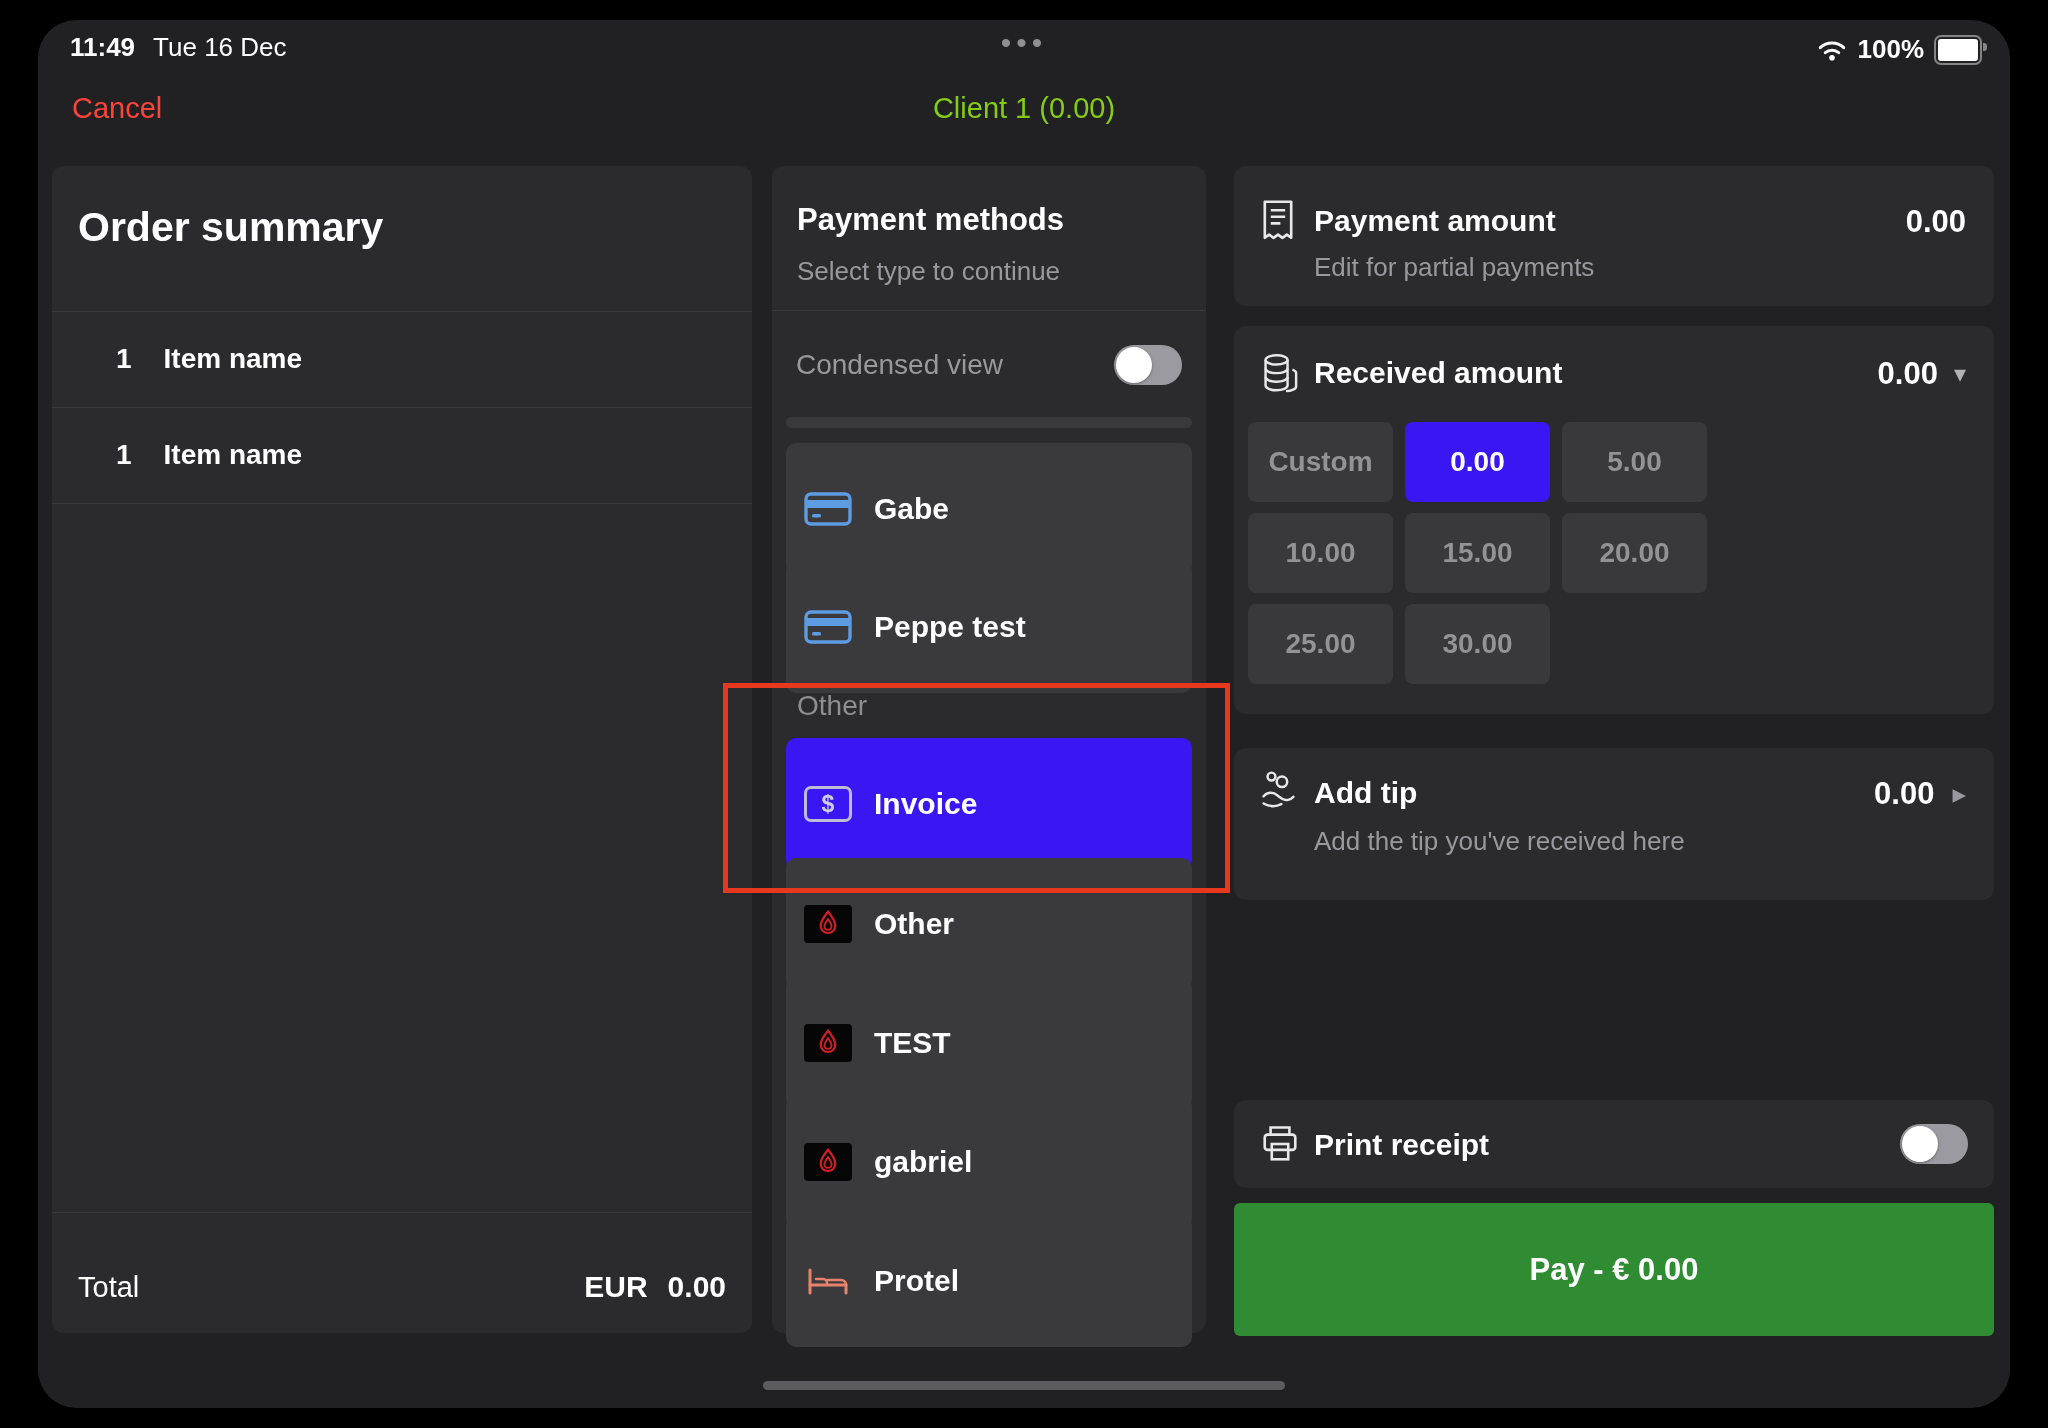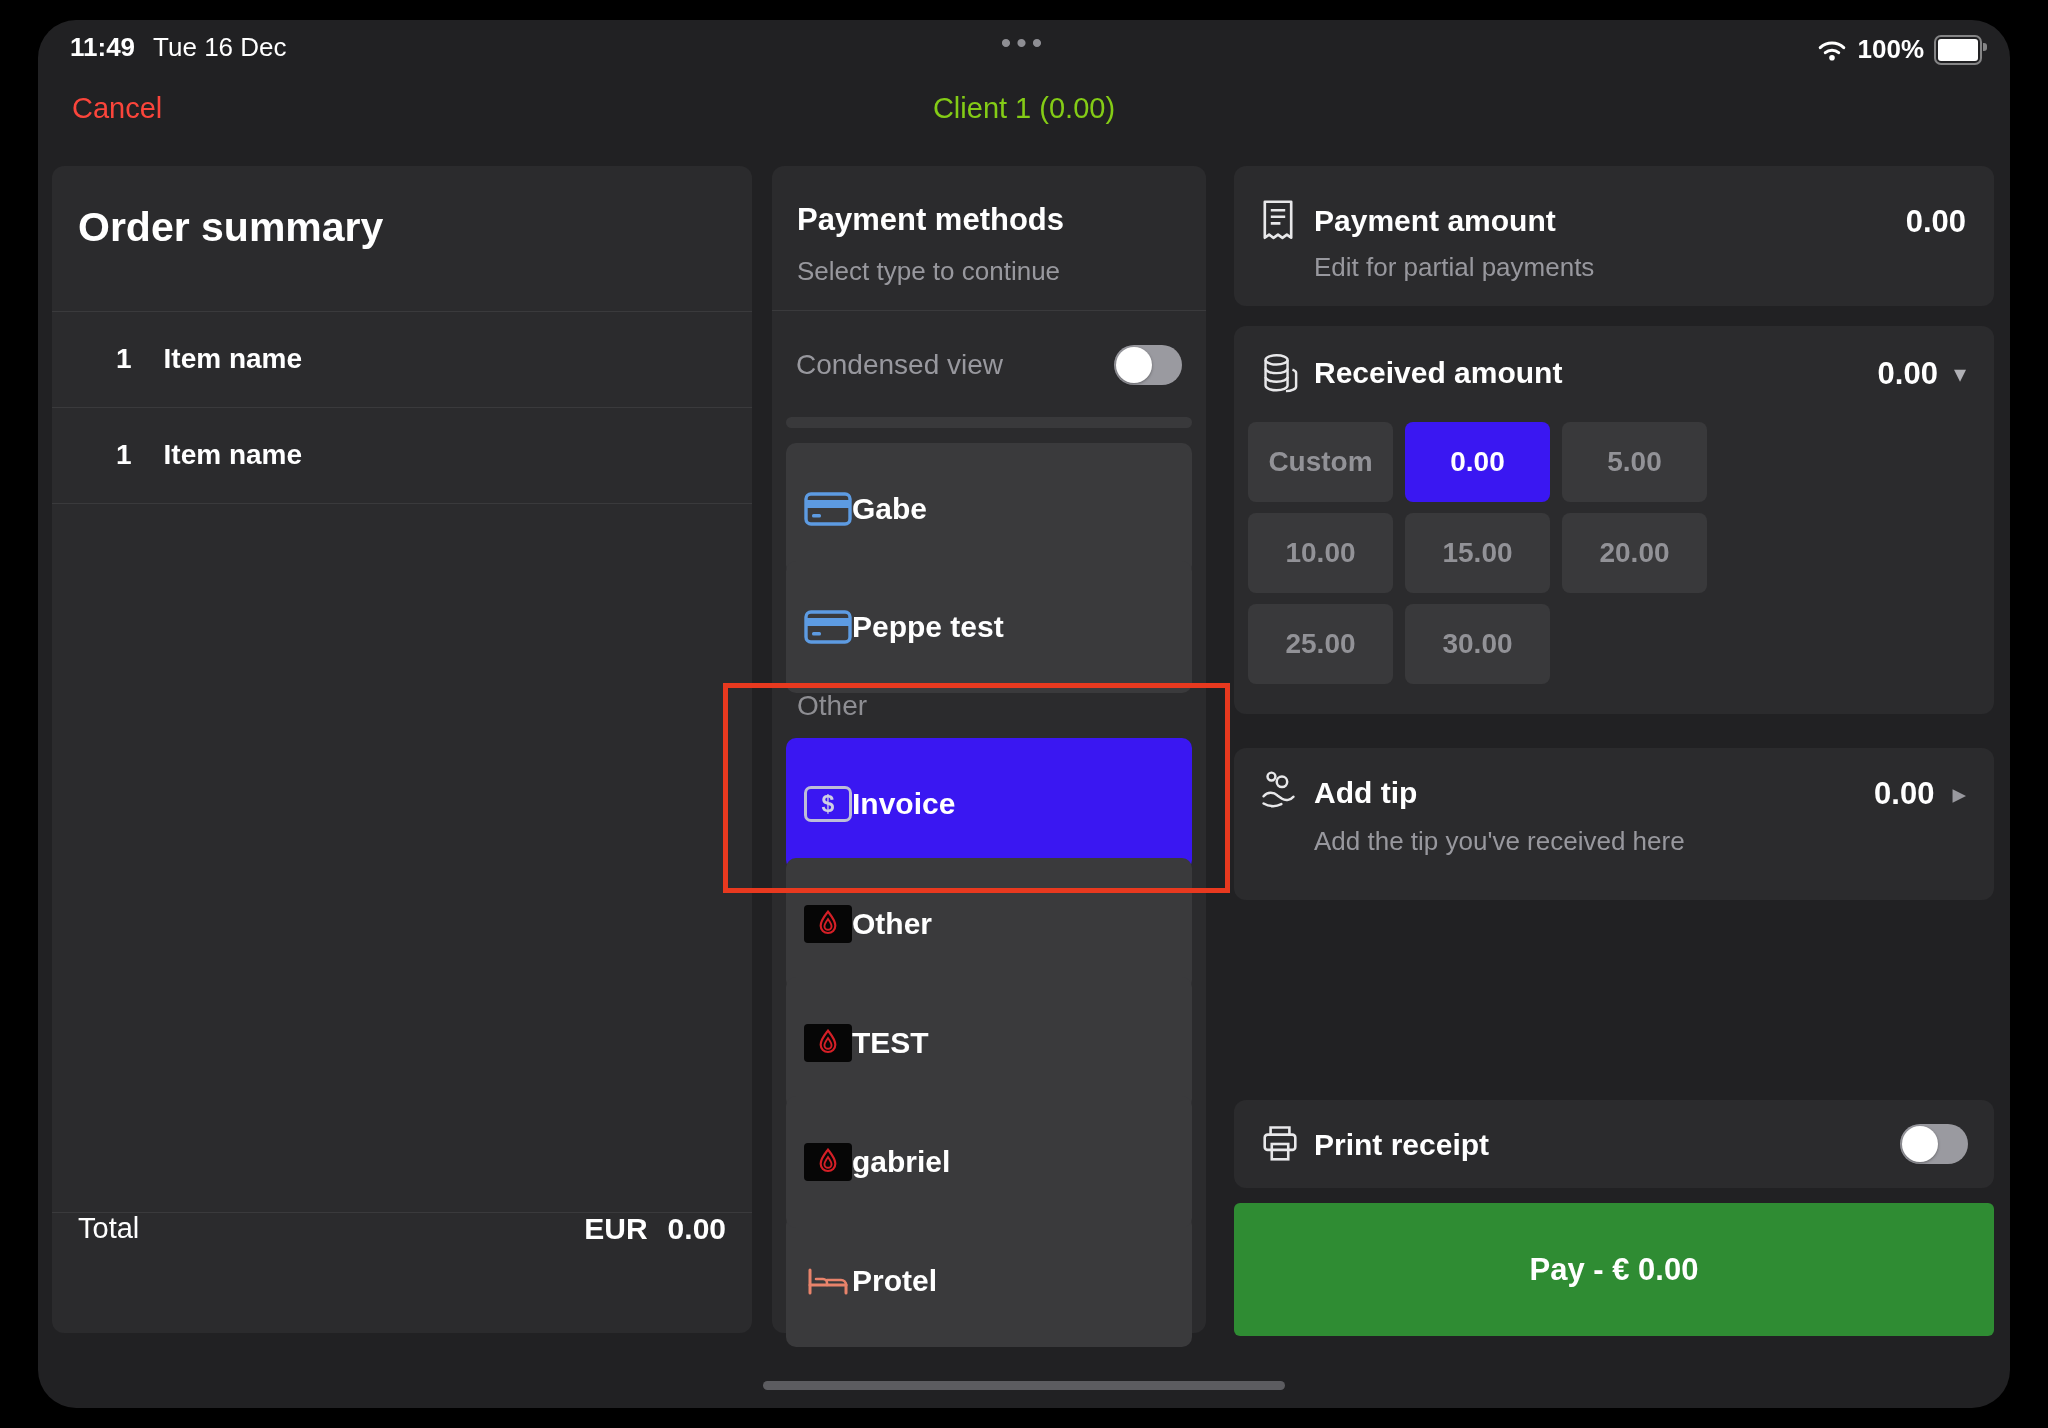--- a/index.html
+++ b/index.html
@@ -32,37 +32,37 @@
   .right-col{position:absolute;left:1196px;top:146px;width:760px;height:1167px;}
 
   .divider{position:absolute;left:0;right:0;height:1px;background:#3a3a3c;}
 
   
   .os-header{position:absolute;left:26px;top:38px;font-size:41px;font-weight:700;color:#fff;}
   .os-row{position:absolute;left:0;right:0;height:96px;display:flex;align-items:center;}
   .os-qty{margin-left:64px;font-size:28px;font-weight:700;color:#fff;}
   .os-name{margin-left:32px;font-size:28px;font-weight:700;color:#fff;}
   .os-total{position:absolute;left:0;right:0;top:1046px;height:92px;display:flex;
-            align-items:flex-start;justify-content:space-between;padding:0 26px;box-sizing:border-box;}
+            align-items:flex-end;justify-content:space-between;padding:0 26px;box-sizing:border-box;}
   .os-total-label{font-size:29px;color:#fff;}
   .os-total-val{font-size:30px;font-weight:700;color:#fff;display:flex;gap:20px;}
 
   
   .pm-title{position:absolute;left:25px;top:36px;font-size:31px;font-weight:700;color:#fff;}
   .pm-sub{position:absolute;left:25px;top:90px;font-size:26px;color:#98989e;}
   .cond-row{position:absolute;left:0;right:0;top:144px;height:110px;display:flex;
             align-items:center;justify-content:space-between;padding:0 24px;box-sizing:border-box;}
   .cond-label{font-size:28px;color:#98989e;}
   .toggle{position:relative;width:68px;height:40px;border-radius:20px;background:#9a9aa0;cursor:pointer;}
   .toggle .knob{position:absolute;left:2px;top:2px;width:36px;height:36px;border-radius:50%;
                 background:#fff;box-shadow:0 1px 3px rgba(0,0,0,.35);}
   .partial-card{position:absolute;left:14px;top:251px;width:406px;height:11px;
                 background:#39393b;border-radius:8px;}
   .method-card{position:absolute;left:14px;width:406px;height:132px;background:#3a3a3c;
-               border-radius:10px;display:flex;align-items:center;padding-left:18px;
+               border-radius:10px;display:flex;align-items:center;padding-left:18px;gap:22px;
                box-sizing:border-box;cursor:pointer;}
   .method-card.selected{background:#3a17f2;}
   .m-label{font-size:30px;font-weight:700;color:#fff;}
   .sec-label{position:absolute;left:25px;top:524px;font-size:28px;color:#8e8e93;}
   .m-icon{width:48px;height:38px;display:flex;align-items:center;justify-content:center;flex:none;}
   .flame-badge{width:48px;height:38px;background:#060606;border-radius:4px;display:flex;
                align-items:center;justify-content:center;flex:none;}
   .dollar-box{width:48px;height:36px;border:3px solid #bdbdd8;border-radius:7px;display:flex;
               align-items:center;justify-content:center;box-sizing:border-box;
               font-size:23px;font-weight:700;color:#cfcfe4;flex:none;}

